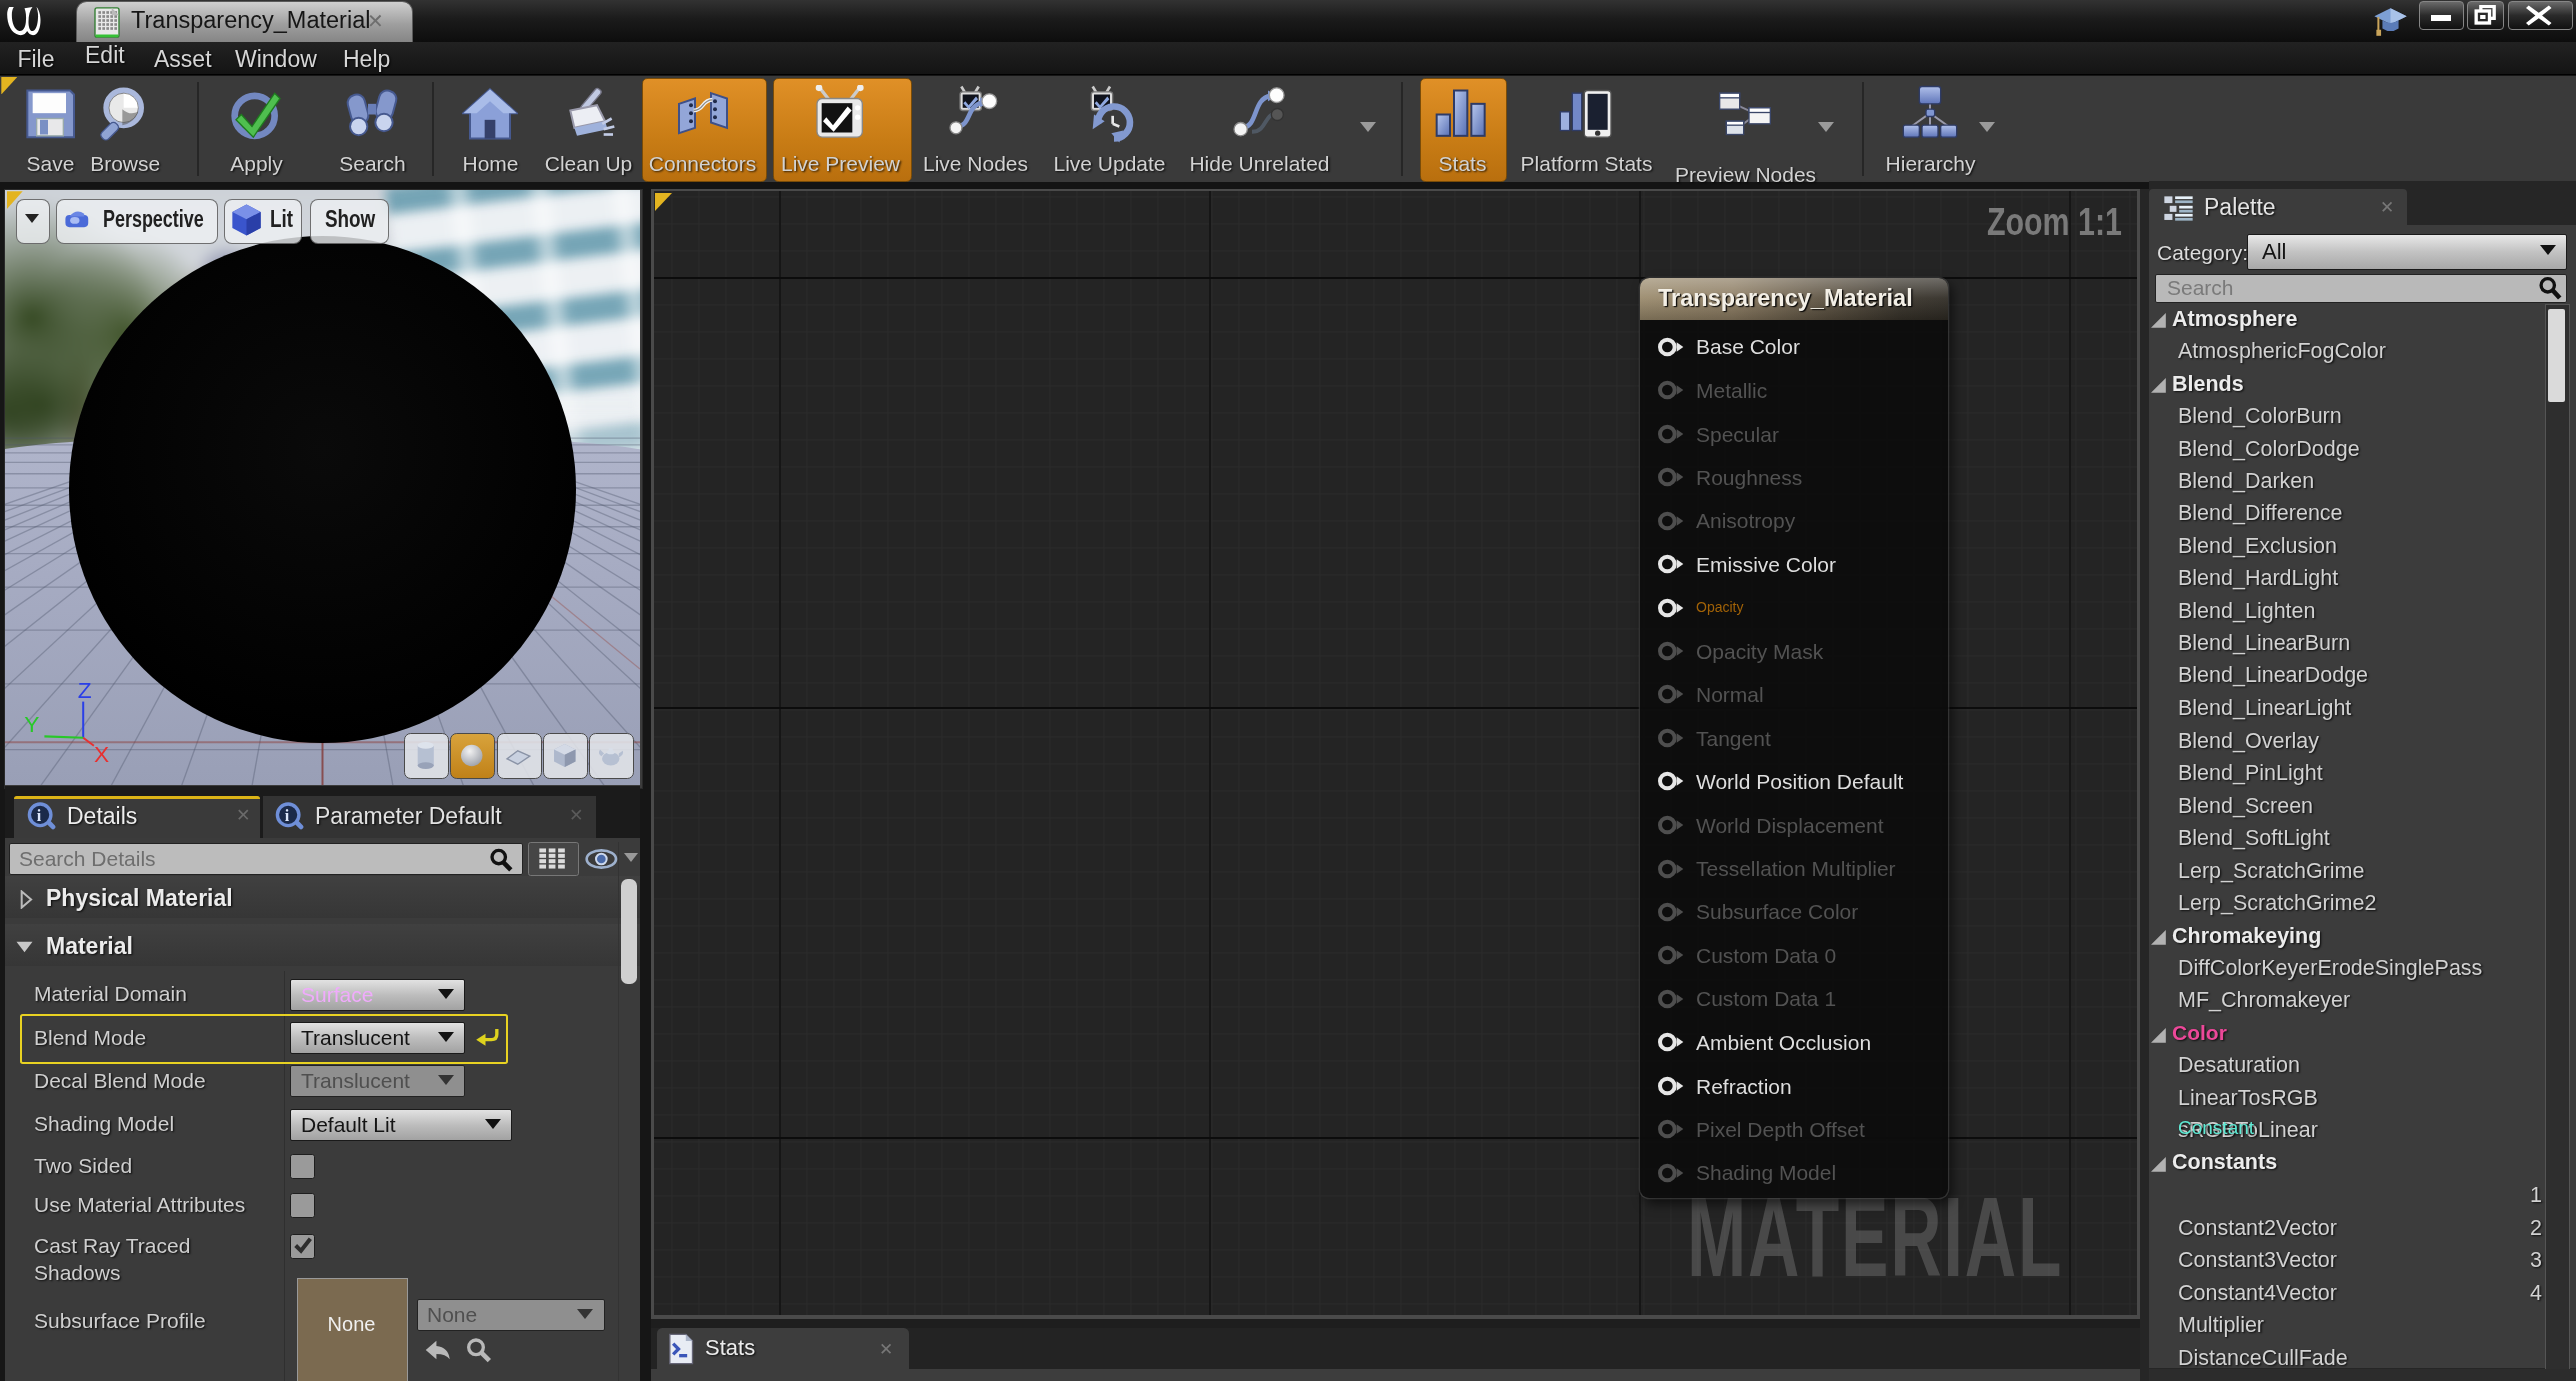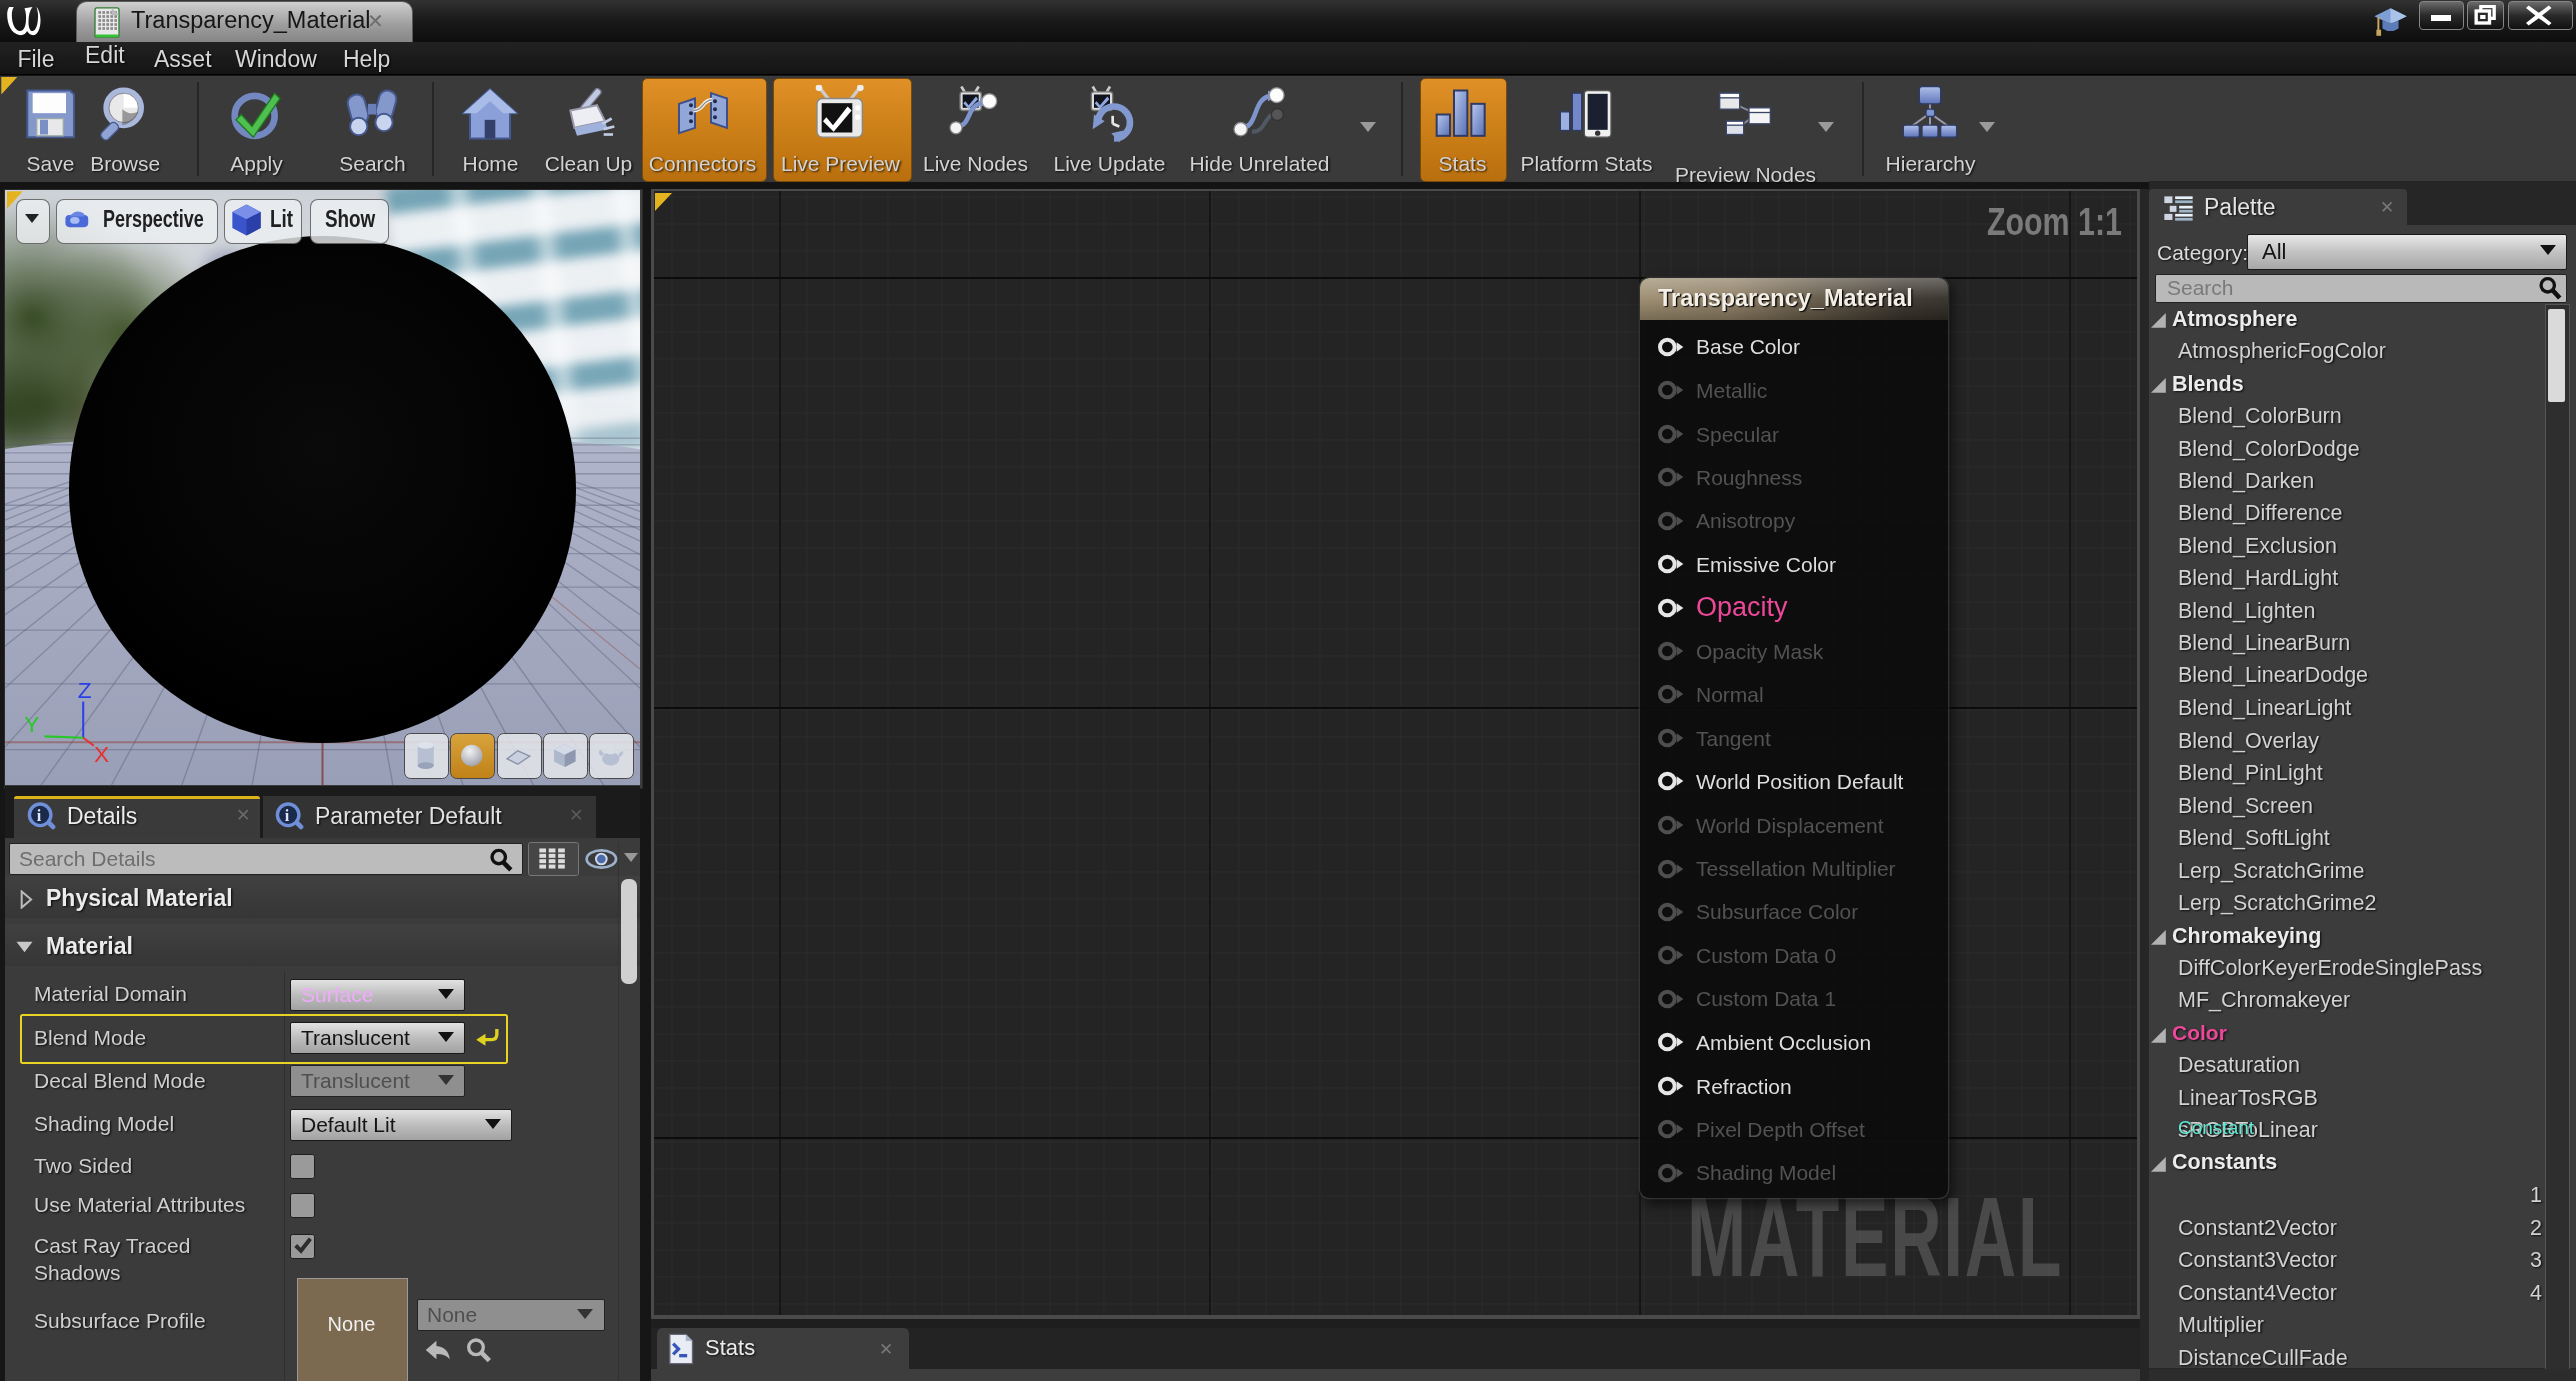--- a/index.html
+++ b/index.html
@@ -525,21 +525,21 @@
 <div class="a" style="left:1696px;top:507px;width:241px;height:27px;font-size:21px;line-height:27px;color:#525252">Anisotropy</div>
 <svg class="a" style="left:1658px;top:554px" width="32" height="20" viewBox="0 0 48 30">
     <circle cx="14" cy="15" r="11" fill="none" stroke="#e6e6e6" stroke-width="6"></circle>
     <polygon points="28,8 38,15 28,22" fill="#e6e6e6"></polygon>
   </svg>
 <div class="a" style="left:1696px;top:551px;width:241px;height:27px;font-size:21px;line-height:27px;color:#dedede">Emissive Color</div>
 <svg class="a" style="left:1658px;top:598px" width="32" height="20" viewBox="0 0 48 30">
     <circle cx="14" cy="15" r="11" fill="none" stroke="#e6e6e6" stroke-width="6"></circle>
     <polygon points="28,8 38,15 28,22" fill="#e6e6e6"></polygon>
   </svg>
-<div class="a" style="left:1696px;top:594px;width:241px;height:27px;font-size:27px;line-height:27px;color:#ec4899">Opacity</div>
+<div class="a" style="left:1696px;top:594px;width:241px;height:27px;font-size:14px;line-height:27px;color:#a16207">Opacity</div>
 <svg class="a" style="left:1658px;top:641px" width="32" height="20" viewBox="0 0 48 30">
     <circle cx="14" cy="15" r="11" fill="none" stroke="#4e4e4e" stroke-width="6"></circle>
     <polygon points="28,8 38,15 28,22" fill="#4e4e4e"></polygon>
   </svg>
 <div class="a" style="left:1696px;top:638px;width:241px;height:27px;font-size:21px;line-height:27px;color:#525252">Opacity Mask</div>
 <svg class="a" style="left:1658px;top:684px" width="32" height="20" viewBox="0 0 48 30">
     <circle cx="14" cy="15" r="11" fill="none" stroke="#4e4e4e" stroke-width="6"></circle>
     <polygon points="28,8 38,15 28,22" fill="#4e4e4e"></polygon>
   </svg>
 <div class="a" style="left:1696px;top:681px;width:241px;height:27px;font-size:21px;line-height:27px;color:#525252">Normal</div>

